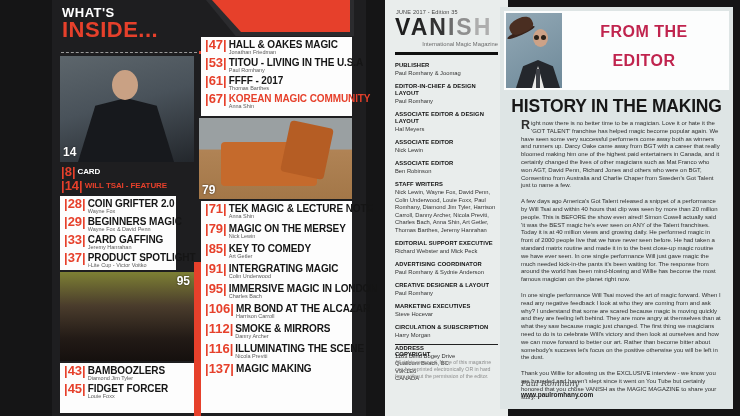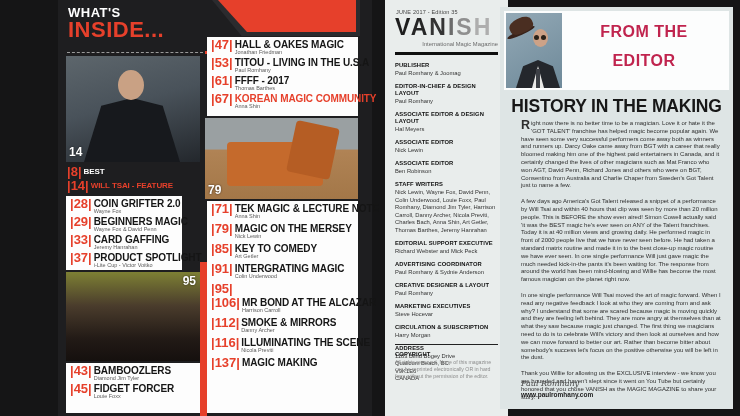--- a/index.html
+++ b/index.html
@@ -1,20 +1,20 @@
 <!DOCTYPE html>
 <html><head>
 <meta charset="utf-8">
 <style>
   html,body{margin:0;padding:0}
   body{width:740px;height:416px;position:relative;background:#151516;overflow:hidden;
        font-family:"Liberation Sans",sans-serif;-webkit-font-smoothing:antialiased}
 
   
-  #toc-panel{position:absolute;left:58px;top:0;width:314px;height:416px;background:#1e1e20}
+  #toc-panel{position:absolute;left:52px;top:0;width:314px;height:416px;background:#1e1e20}
   #toc-head{position:absolute;left:10px;top:6px}
   #toc-head .w1{display:block;color:#fff;font-weight:bold;font-size:13px;letter-spacing:.5px;line-height:13px}
   #toc-head .w2{display:block;color:#e6402b;font-weight:bold;font-size:22px;letter-spacing:.5px;line-height:22px}
   #toc-dash{position:absolute;left:9px;top:52px;width:136px;border-top:1px dashed #9a9a9a}
   #toc-dash-red{position:absolute;left:147px;top:51px;width:10px;height:3px;background:#e6402b}
   #red-flag-border{position:absolute;left:154px;top:0;width:148px;height:36px;background:#2b2b2e;
        clip-path:polygon(0 0,100% 0,100% 100%,20% 100%)}
   #red-flag{position:absolute;left:160px;top:0;width:138px;height:32px;background:#e6402b;
        clip-path:polygon(0 0,100% 0,100% 100%,21% 100%)}
   #red-strip{position:absolute;left:142px;top:262px;width:7px;height:154px;background:#e6402b}
@@ -107,21 +107,21 @@
 
   <div id="photo-will" class="photo">
     <div class="suit"></div>
     <div class="face"></div>
     <span class="pgnum" style="left:3px;bottom:3px">14</span>
   </div>
 
   <div class="item onblack" style="top:168px">
     <span class="num">8</span>
     <span class="tw">
-        <span class="ttl">BEST</span>
+        <span class="ttl">CARD</span>
       </span>
   </div>
   <div class="item onblack redttl" style="top:182px">
     <span class="num">14</span>
     <span class="tw">
         <span class="ttl">WILL TSAI - FEATURE</span>
       </span>
   </div>
 
   <div id="card-l1" class="toc-card">
@@ -237,20 +237,24 @@
     </div>
     <div class="item">
       <span class="num">91</span>
       <span class="tw">
           <span class="ttl">INTERGRATING MAGIC</span>
       <span class="auth">Colin Underwood</span>
         </span>
     </div>
     <div class="item">
       <span class="num">95</span>
+      <span class="tw">
+          <span class="ttl">IMMERSIVE MAGIC IN LONDON</span>
+      <span class="auth">Charles Bach</span>
+        </span>
     </div>
     <div class="item">
       <span class="num">106</span>
       <span class="tw">
           <span class="ttl">MR BOND AT THE ALCAZAR</span>
       <span class="auth">Harrison Carroll</span>
         </span>
     </div>
     <div class="item">
       <span class="num">112</span>

